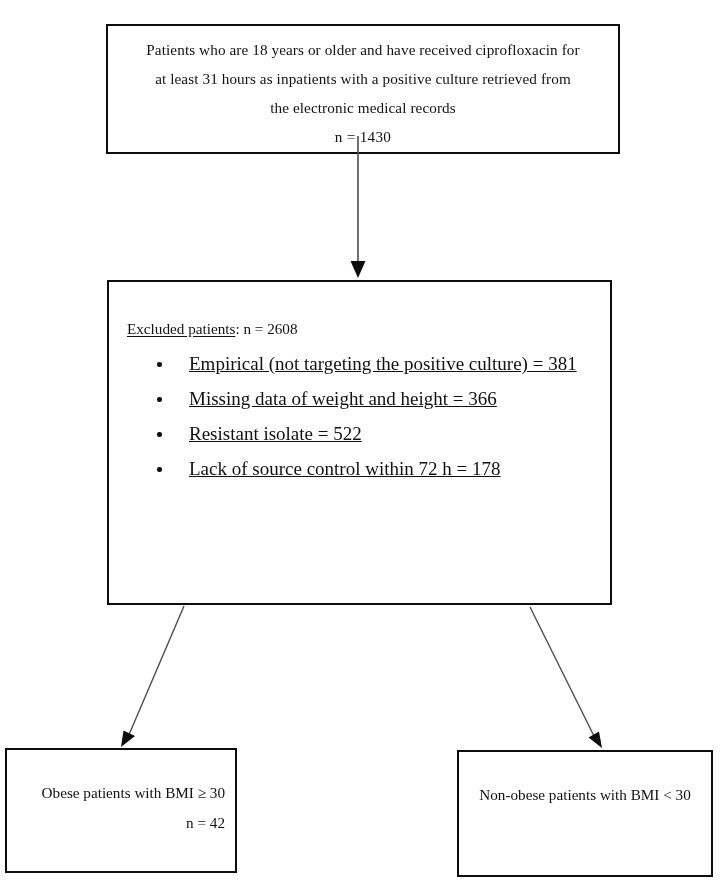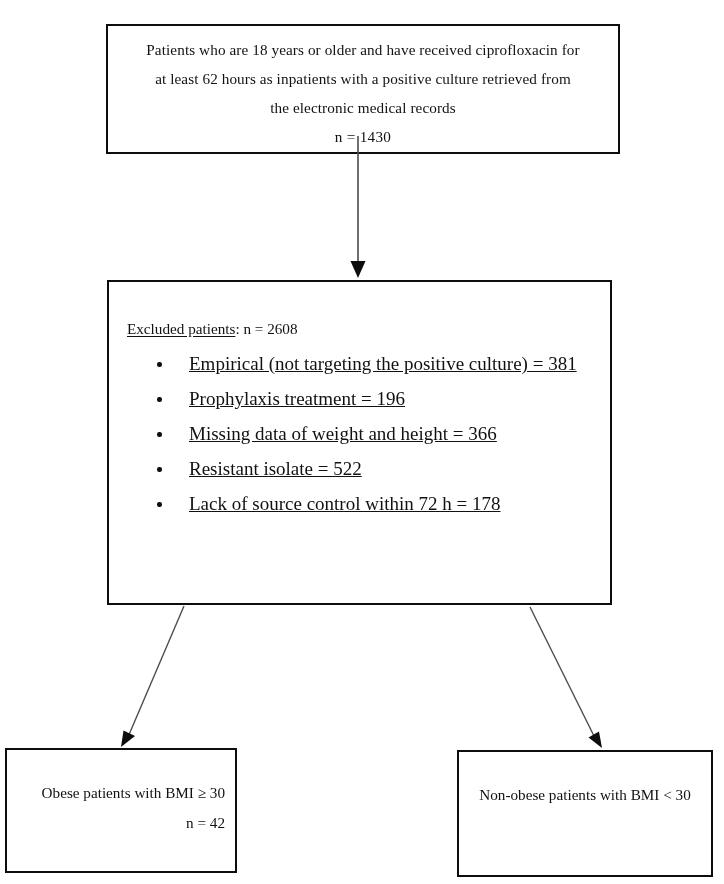--- a/index.html
+++ b/index.html
@@ -125,31 +125,30 @@
     pointer-events: none;
   }
 </style>
 </head>
 <body>
 
 <div id="flowchart-canvas">
 
   <div class="flow-box" id="box-enrollment">
     <div class="line">Patients who are 18 years or older and have received ciprofloxacin for</div>
-    <div class="line">at least 62 hours as inpatients with a positive culture retrieved from</div>
+    <div class="line">at least 31 hours as inpatients with a positive culture retrieved from</div>
     <div class="line">the electronic medical records</div>
     <div class="line count">n = 1430</div>
   </div>
 
   <div class="flow-box" id="box-excluded">
     <div id="excluded-heading"><span class="u">Excluded patients</span><span>: n = 2608</span></div>
 
     <ul id="excluded-list">
       <li><span class="bullet-dot"></span><span>Empirical (not targeting the positive culture) = 381</span></li>
-      <li><span class="bullet-dot"></span><span>Prophylaxis treatment = 196</span></li>
       <li><span class="bullet-dot"></span><span>Missing data of weight and height = 366</span></li>
       <li><span class="bullet-dot"></span><span>Resistant isolate = 522</span></li>
       <li><span class="bullet-dot"></span><span>Lack of source control within 72 h = 178</span></li>
     </ul>
   </div>
 
   <div class="flow-box" id="box-obese">
     <div class="outcome-line">Obese patients with BMI ≥ 30</div>
     <div class="outcome-line">n = 42</div>
   </div>

